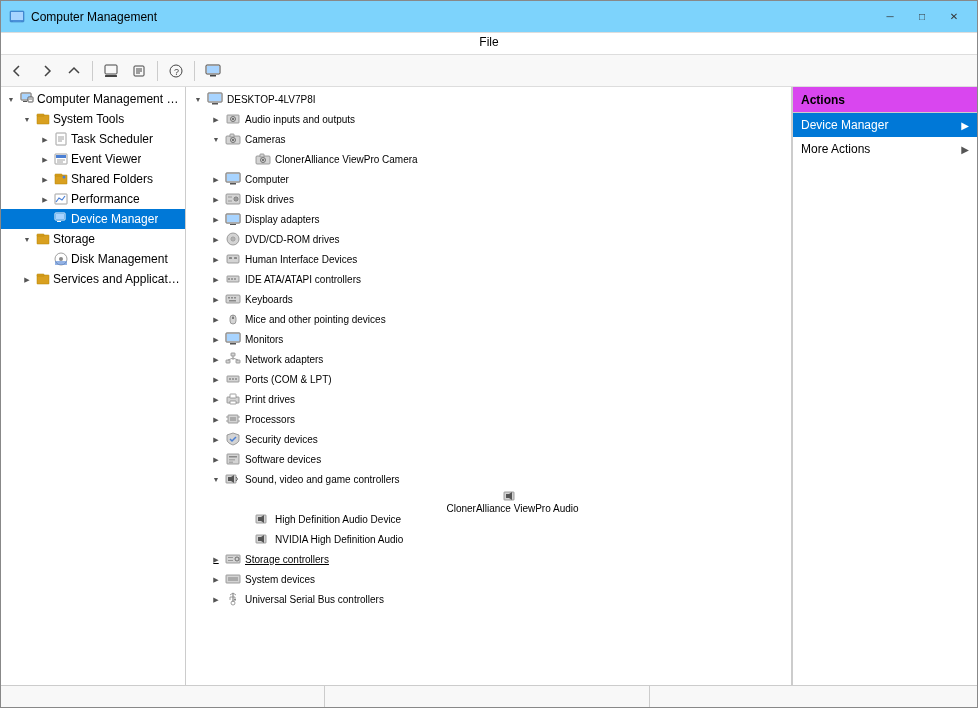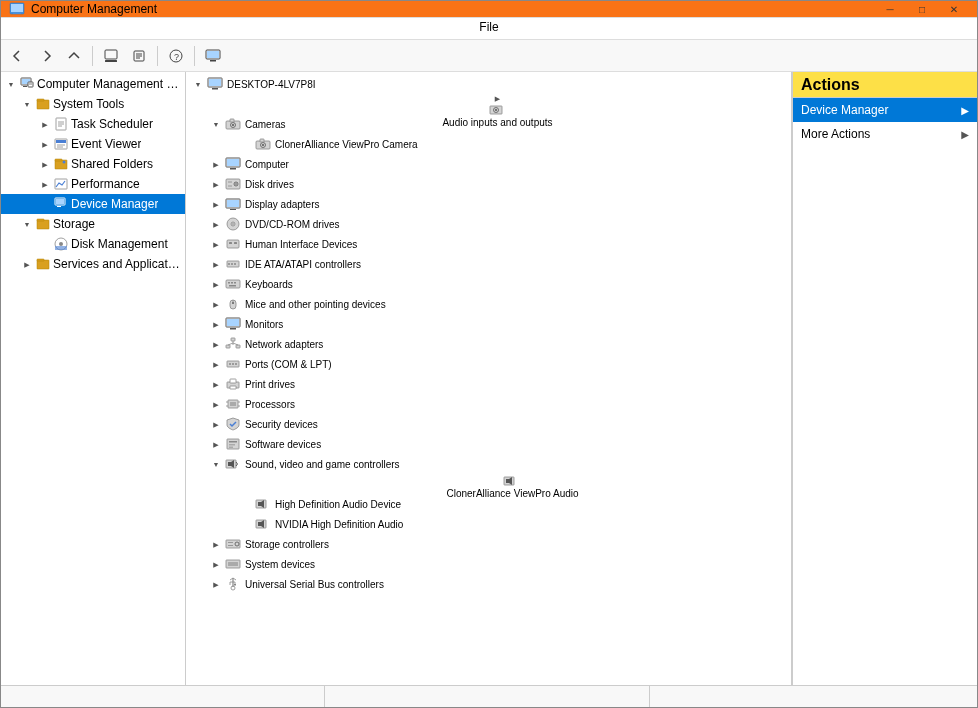--- a/index.html
+++ b/index.html
@@ -11,22 +11,22 @@
     }
     .window {
       width: 978px;
       height: 708px;
       background: #fff;
       border: 1px solid #888;
       display: flex;
       flex-direction: column;
     }
     .title-bar {
-      height: 17px;
-      background: #f97316;
+      height: 32px;
+      background: #7dd3fc;
       display: flex;
       align-items: center;
       padding: 0 8px;
       border-bottom: 1px solid #ddd;
     }
     .title-bar-icon {
       width: 16px;
       height: 16px;
       margin-right: 6px;
     }
@@ -186,27 +186,27 @@
     }
     
     .right-panel {
       width: 185px;
       min-width: 185px;
       background: #fff;
       border-left: 1px solid #ccc;
     }
     .actions-header {
       height: 26px;
-      background: #fde047;
+      background: #d946ef;
       border-bottom: 1px solid #ccc;
       display: flex;
       align-items: center;
       padding: 0 8px;
       font-weight: bold;
-      font-size: 16px;
+      font-size: 12px;
     }
     .action-item {
       display: flex;
       align-items: center;
       justify-content: space-between;
       height: 24px;
       padding: 0 8px;
       cursor: pointer;
       font-size: 12px;
     }
@@ -468,21 +468,21 @@
         <div class="dev-icon">
           <svg width="16" height="14" viewBox="0 0 16 14">
             <rect x="1" y="1" width="14" height="9" rx="0.5" fill="none" stroke="#555" stroke-width="1"></rect>
             <rect x="2" y="2" width="12" height="7" fill="#a8d4ff"></rect>
             <rect x="5" y="11" width="6" height="1.5" fill="#555"></rect>
           </svg>
         </div>
         <span class="dev-label">DESKTOP-4LV7P8I</span>
       </div>
 
-      <div class="dev-node" style="padding-left:22px;flex-direction:column;">
+      <div class="dev-node" style="padding-left:22px;">
         <div class="dev-expand">
             <span class="chevron-right"></span>
           </div>
         <div class="dev-icon">
           <svg width="16" height="14" viewBox="0 0 16 14">
             <rect x="2" y="3" width="12" height="8" rx="0.5" fill="#d4d4d4" stroke="#888" stroke-width="0.8"></rect>
             <circle cx="8" cy="7" r="2.5" fill="none" stroke="#555" stroke-width="0.8"></circle>
             <circle cx="8" cy="7" r="1" fill="#555"></circle>
           </svg>
         </div>
@@ -780,21 +780,21 @@
         <div class="dev-expand" style="width:16px;min-width:16px;"></div>
         <div class="dev-icon">
           <svg width="16" height="14" viewBox="0 0 16 14">
             <rect x="1" y="3" width="10" height="8" rx="0.5" fill="#d4d4d4" stroke="#888" stroke-width="0.8"></rect>
             <polygon points="3,5 3,9 6,9 9,11 9,3 6,5" fill="#555"></polygon>
           </svg>
         </div>
         <span class="dev-label">NVIDIA High Definition Audio</span>
       </div>
 
-      <div class="dev-node" style="padding-left:22px;">
+      <div class="dev-node" style="padding-left:22px;text-decoration:underline;">
         <div class="dev-expand">
             <span class="chevron-right"></span>
           </div>
         <div class="dev-icon">
           <svg width="16" height="14" viewBox="0 0 16 14">
             <rect x="1" y="3" width="14" height="8" rx="0.5" fill="#d4d4d4" stroke="#888" stroke-width="0.8"></rect>
             <circle cx="12" cy="7" r="2" fill="none" stroke="#555" stroke-width="0.8"></circle>
             <line x1="3" y1="5.5" x2="8" y2="5.5" stroke="#888" stroke-width="0.8"></line>
             <line x1="3" y1="8.5" x2="8" y2="8.5" stroke="#888" stroke-width="0.8"></line>
           </svg>

